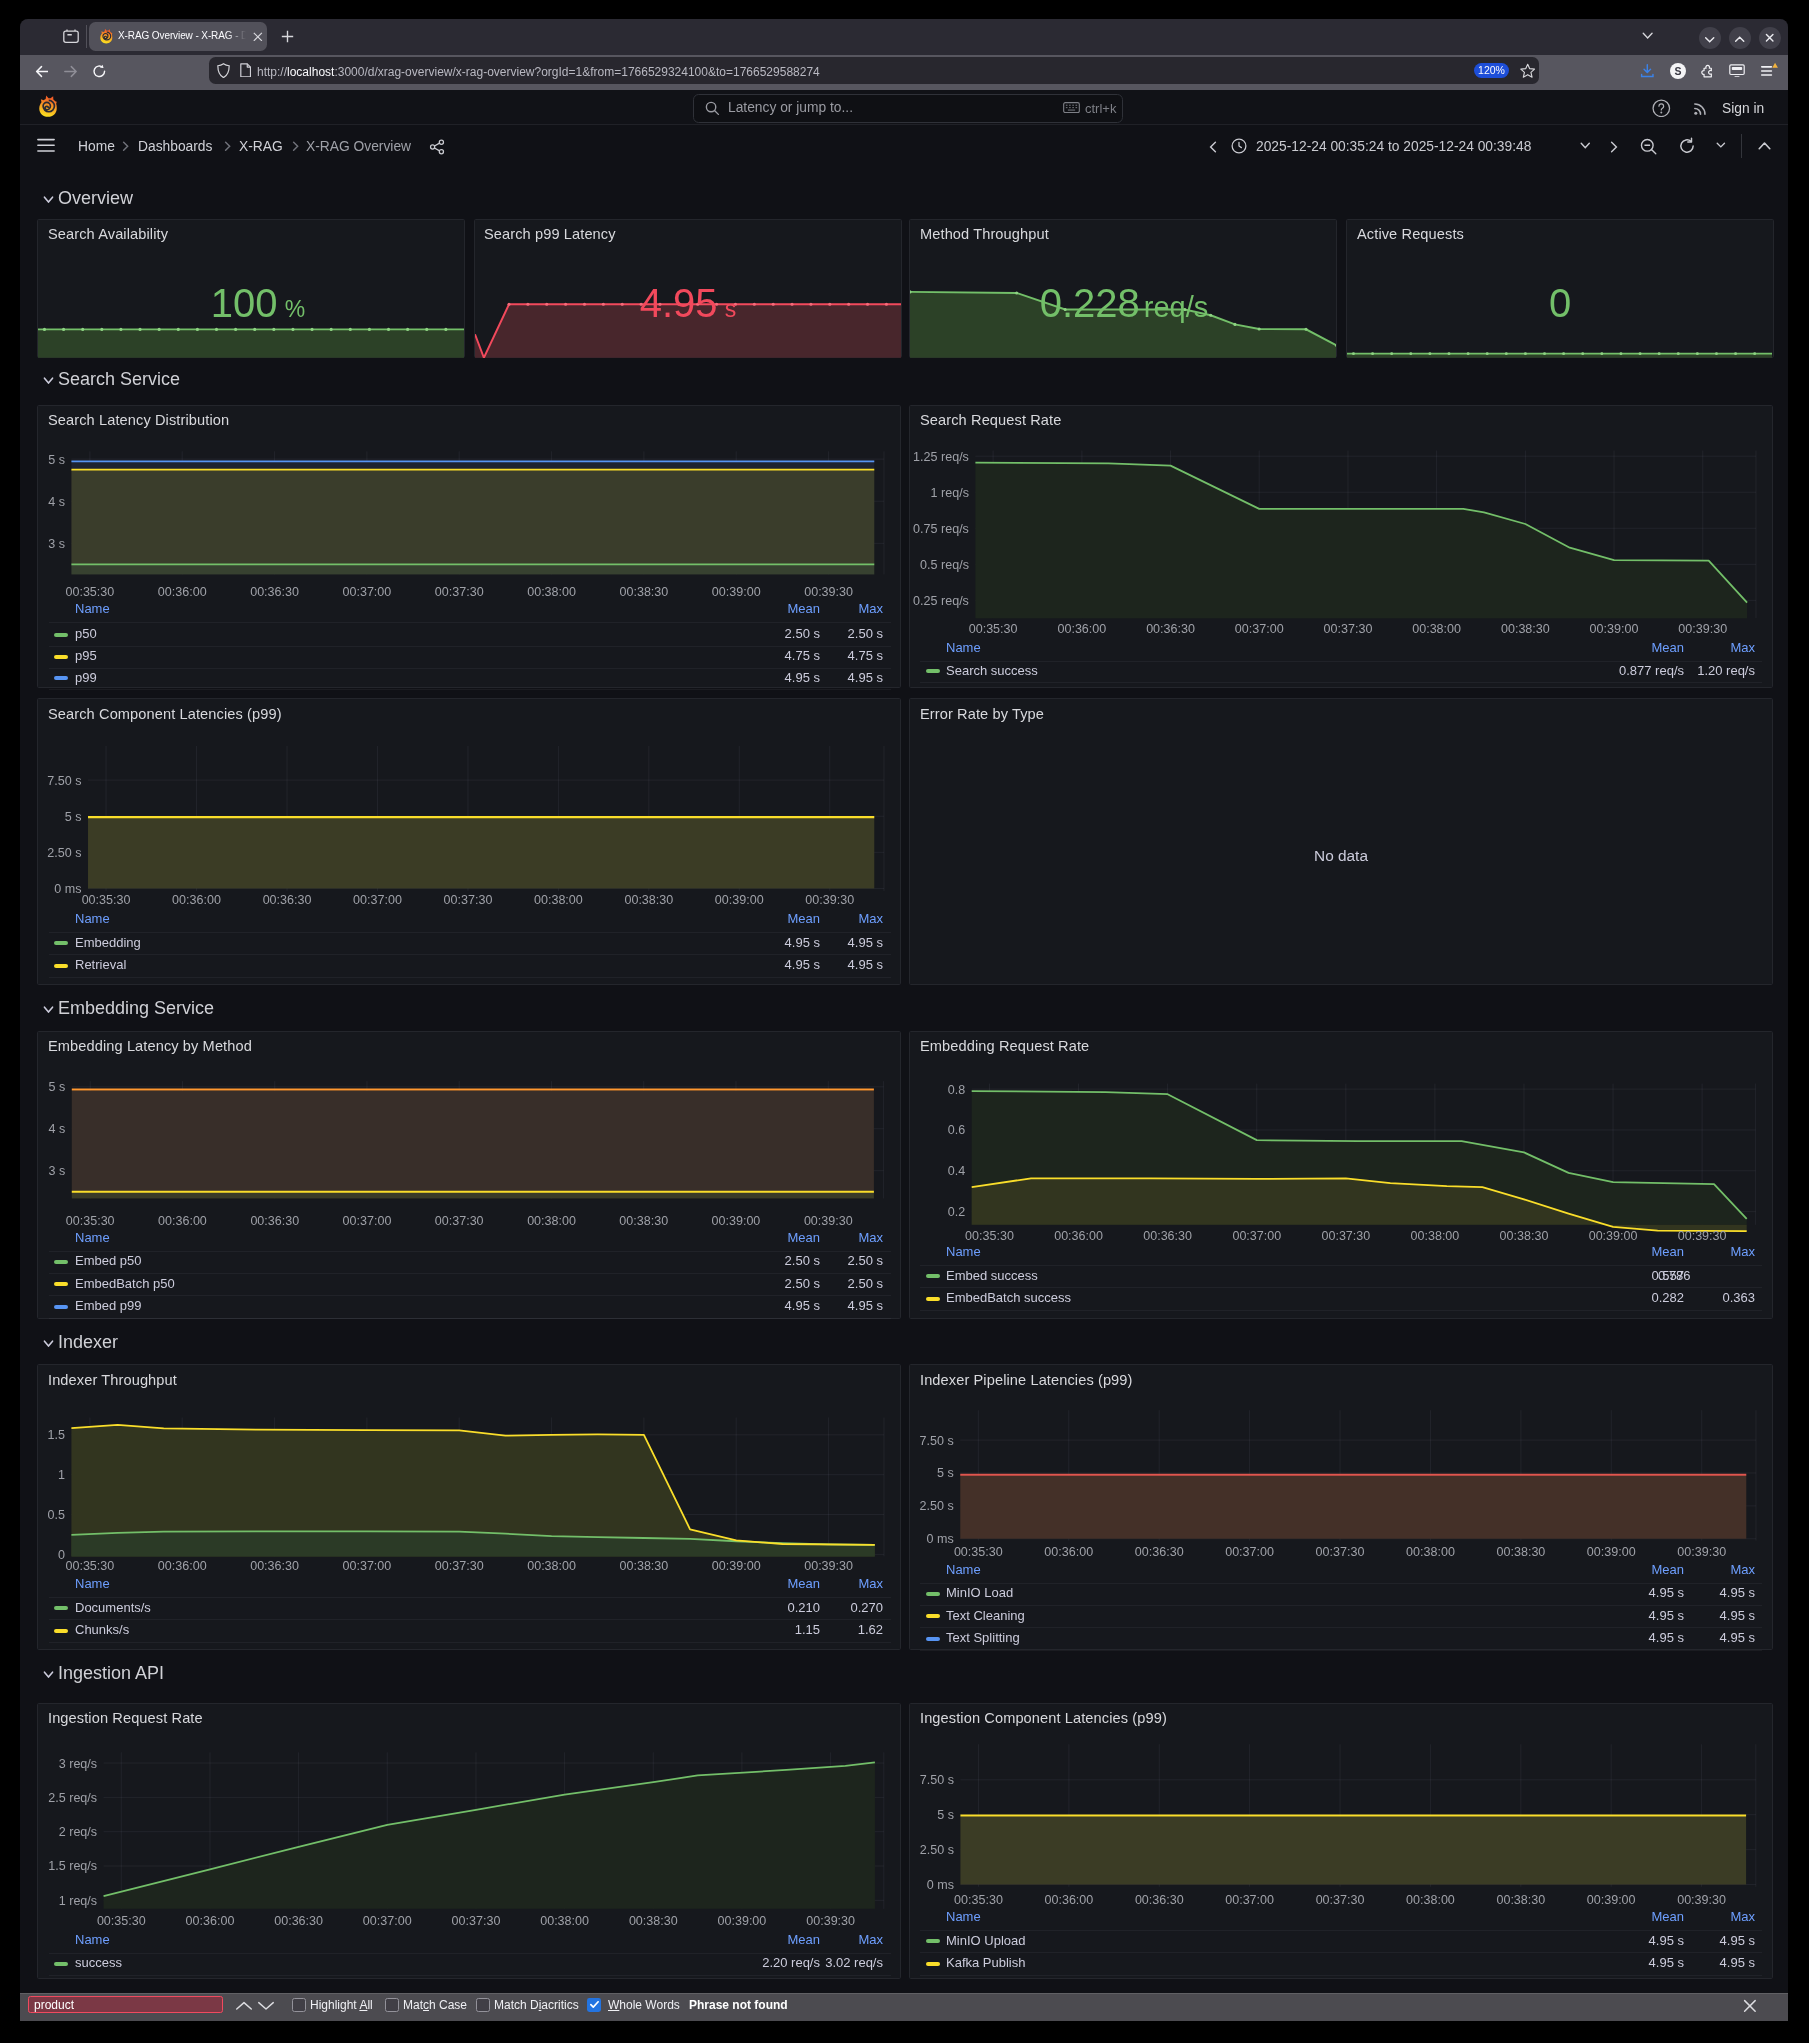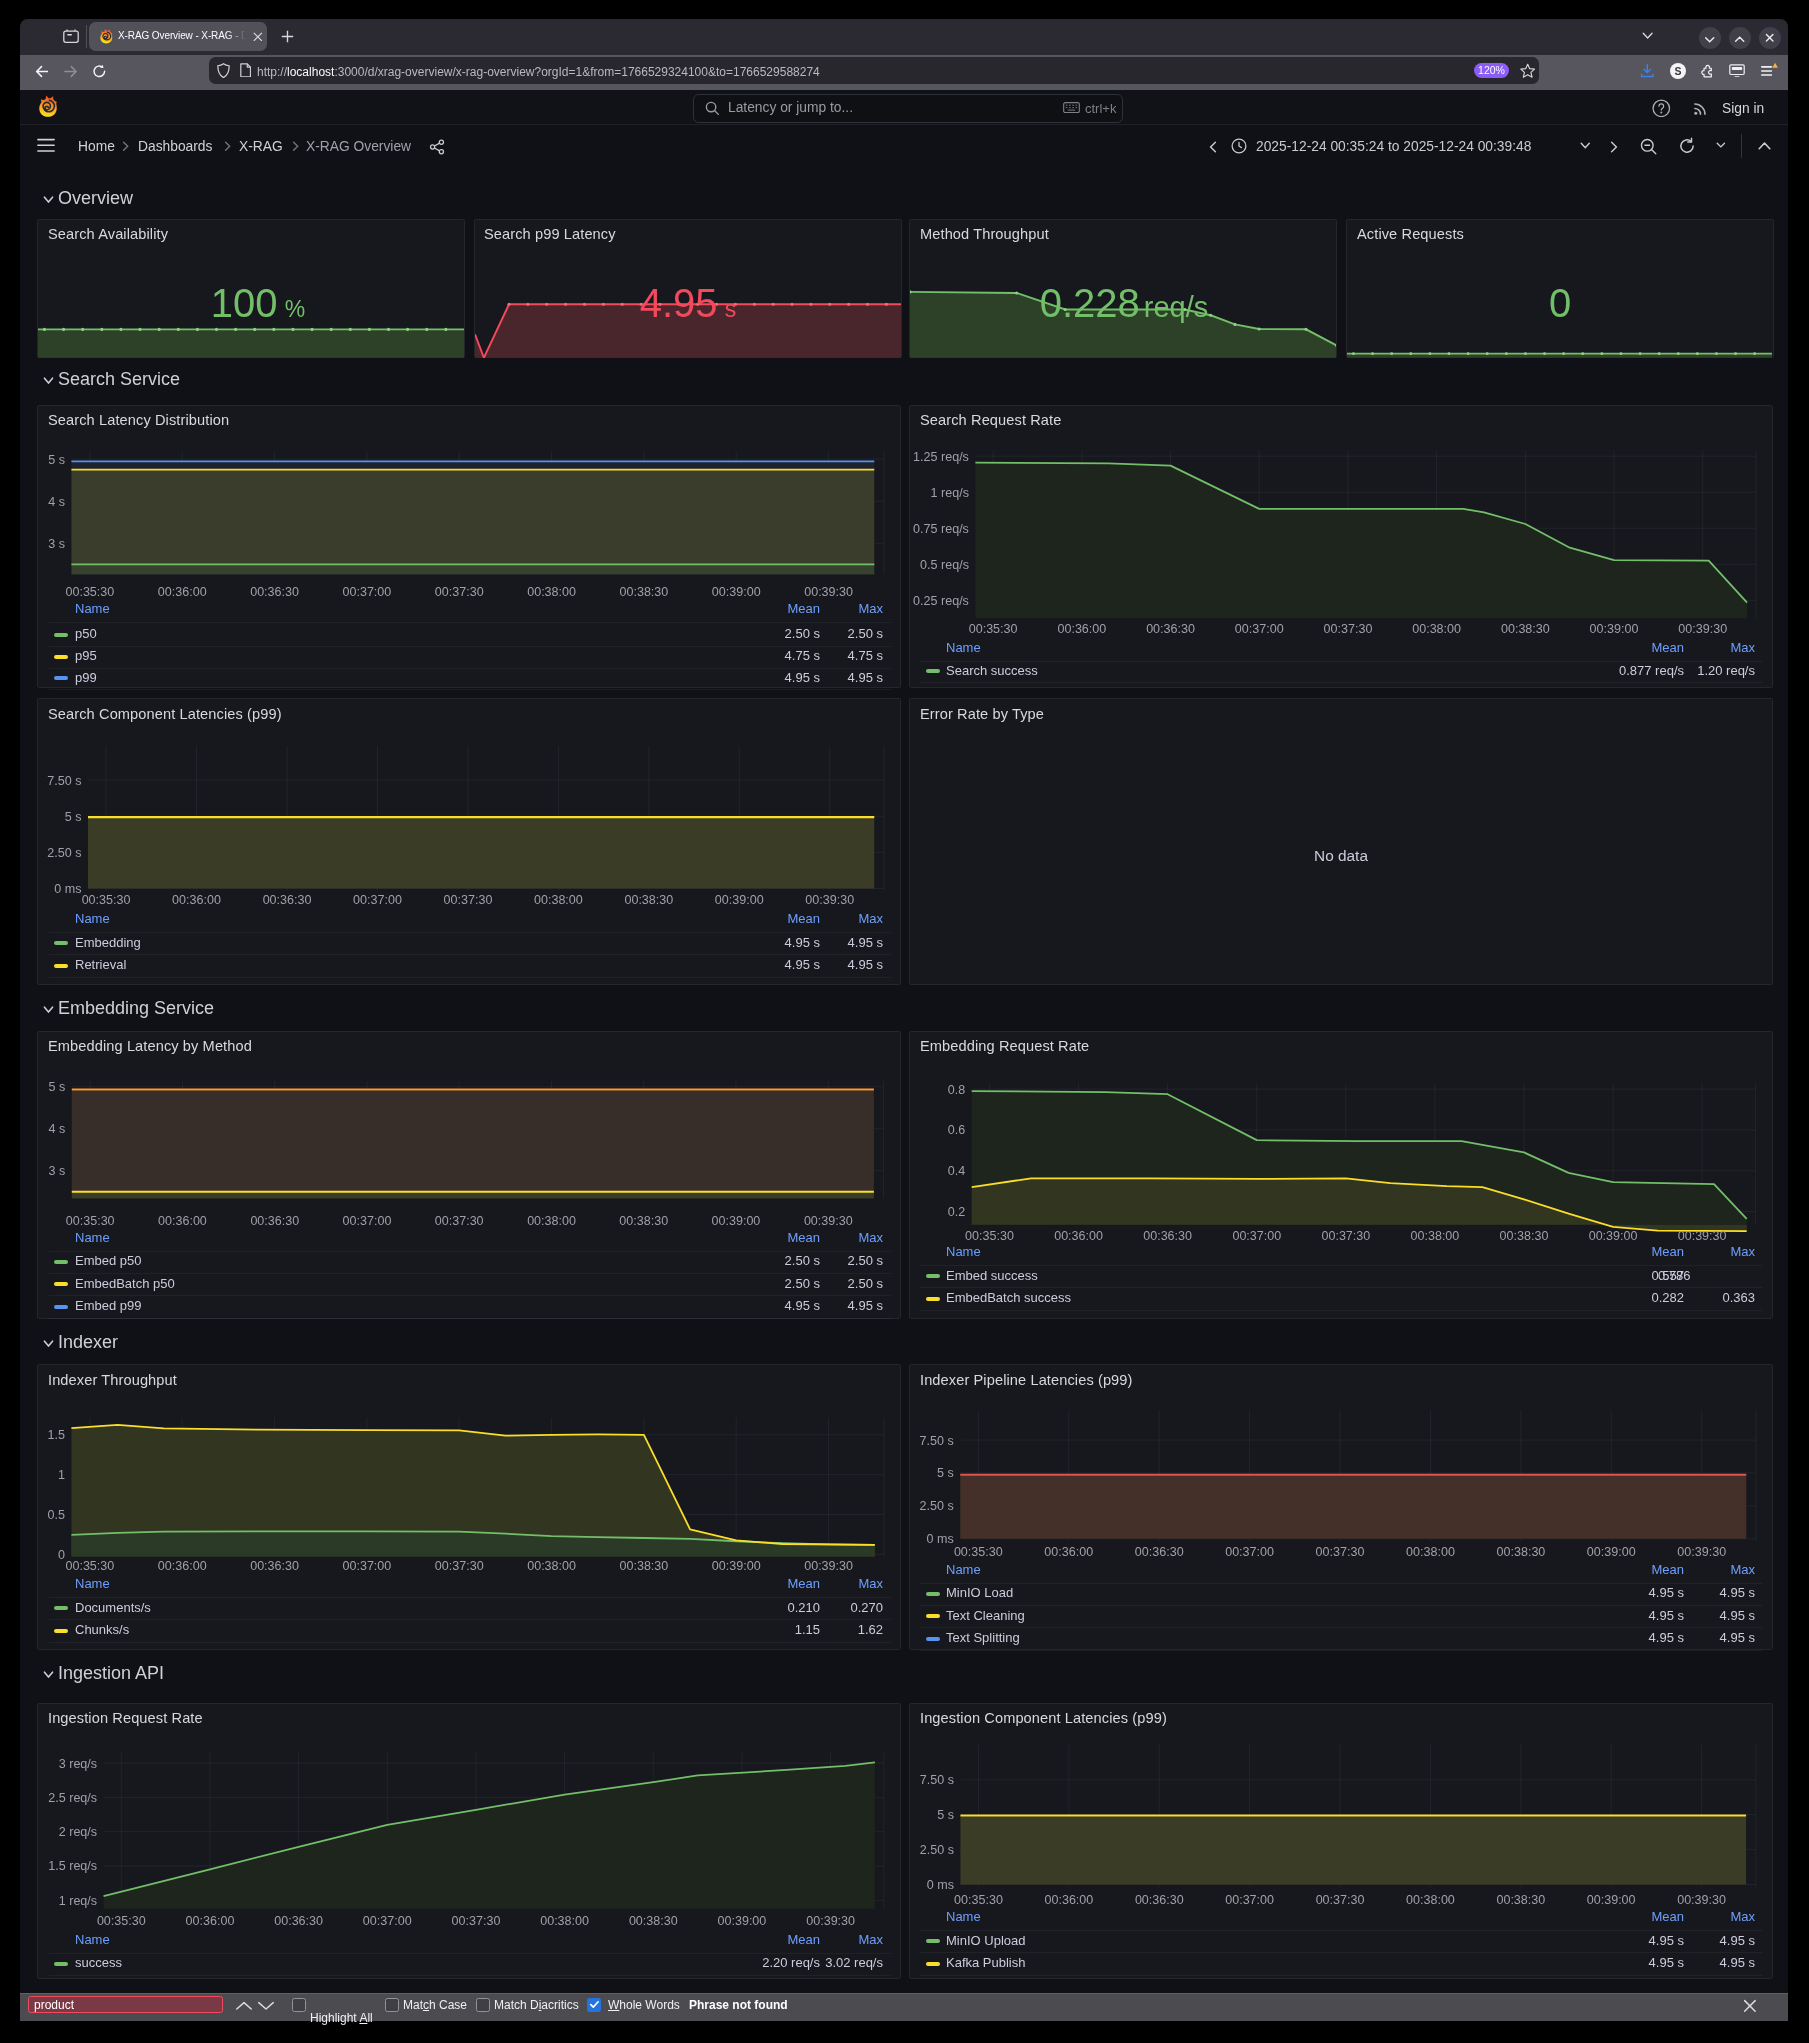--- a/index.html
+++ b/index.html
@@ -69,21 +69,21 @@
     </svg>
 <div class="abs" style="left:189px;top:38px;width:1330px;height:27.5px;background:#28272e;border-radius:6.5px;"></div>
 <svg class="ch" style="left:197px;top:44px" width="13" height="15.4" viewBox="0 0 16 19">
       <path d="M8 1 C10.5 2.8 13 3.3 15 3.4 C15 9 14.5 14.5 8 18 C1.5 14.5 1 9 1 3.4 C3 3.3 5.5 2.8 8 1 Z" fill="none" stroke="#d3d3d8" stroke-width="1.5"></path>
     </svg>
 <svg class="ch" style="left:220px;top:44px" width="11.3" height="14.6" viewBox="0 0 14 18">
       <path d="M1 1 H9 L13 5 V17 H1 Z" fill="none" stroke="#cfcfd6" stroke-width="1.5" stroke-linejoin="round"></path>
       <path d="M9 1 V5 H13" fill="none" stroke="#cfcfd6" stroke-width="1.5" stroke-linejoin="round"></path>
     </svg>
 <div class="abs" style="left:237px;top:46px;font-size:12px;color:#b9b9c2;white-space:nowrap;">http://<span style="color:#fbfbfe">localhost</span>:3000/d/xrag-overview/x-rag-overview?orgId=1&amp;from=1766529324100&amp;to=1766529588274</div>
-<div class="abs" style="left:1454px;top:44px;width:35px;height:15.4px;background:#8b5cf6;border-radius:8px;color:#fbfbfe;font-size:10.5px;text-align:center;line-height:15.4px;">120%</div>
+<div class="abs" style="left:1454px;top:44px;width:35px;height:15.4px;background:#1d4ed8;border-radius:8px;color:#fbfbfe;font-size:10.5px;text-align:center;line-height:15.4px;">120%</div>
 <svg class="ch" style="left:1500px;top:44px" width="15.4" height="15.4" viewBox="0 0 19 19">
       <path d="M9.5 1.5 L12 7 L18 7.6 L13.5 11.6 L14.9 17.5 L9.5 14.4 L4.1 17.5 L5.5 11.6 L1 7.6 L7 7 Z" fill="none" stroke="#d7d7db" stroke-width="1.4" stroke-linejoin="round"></path>
     </svg>
 <svg class="ch" style="left:1620px;top:45px" width="14.6" height="14.6" viewBox="0 0 18 18">
       <path d="M9 1 V10 M5 6.5 L9 10.5 L13 6.5" fill="none" stroke="#3b82e8" stroke-width="1.8" stroke-linecap="round" stroke-linejoin="round"></path>
       <path d="M2 13 V15.5 H16 V13" fill="none" stroke="#3b82e8" stroke-width="1.8" stroke-linecap="round"></path>
     </svg>
 <div class="abs" style="left:1650px;top:44px;width:16px;height:16px;border-radius:50%;background:#f4f4f6;color:#3a3944;font-size:10.5px;font-weight:bold;text-align:center;line-height:16px;">S</div>
 <svg class="ch" style="left:1680px;top:44px" width="15.4" height="15.4" viewBox="0 0 19 19">
       <path d="M5 6.5 h2.5 a2.3 2.3 0 1 1 4 0 H14 v3 a2.3 2.3 0 1 0 0 4 v3.5 H5 v-3 a2.3 2.3 0 1 1 0-4.5 Z" fill="none" stroke="#f0f0f4" stroke-width="1.5" stroke-linejoin="round"></path>
@@ -750,21 +750,21 @@
 <div class="abs" style="left:27.5px;top:1996px;width:195px;height:17px;background:#7b3845;border:0.8px solid #f04a5f;border-radius:2.4px;box-sizing:border-box;"></div>
 <div class="abs" style="left:34px;top:1998px;font-size:12px;color:#fff;">product</div>
 <svg class="ch" style="left:235px;top:2001px" width="18" height="9.7" viewBox="0 0 22 12">
     <path d="M2 10 L11 2 L20 10" fill="none" stroke="#dcdce0" stroke-width="1.8" stroke-linecap="round" stroke-linejoin="round"></path>
   </svg>
 <svg class="ch" style="left:257px;top:2001px" width="18" height="9.7" viewBox="0 0 22 12">
     <path d="M2 2 L11 10 L20 2" fill="none" stroke="#dcdce0" stroke-width="1.8" stroke-linecap="round" stroke-linejoin="round"></path>
   </svg>
 <div class="abs" style="left:292px;top:1998px;width:13.8px;height:13.8px;background:#413f46;border:0.8px solid #93929a;border-radius:2.4px;box-sizing:border-box;"></div>
 
-<div class="abs" style="left:310px;top:1998px;font-size:12px;color:#f0f0f4;margin-top:13px;">Highlight <span style="text-decoration:underline">A</span>ll</div>
+<div class="abs" style="left:310px;top:1998px;font-size:12px;color:#f0f0f4;">Highlight <span style="text-decoration:underline">A</span>ll</div>
 <div class="abs" style="left:385px;top:1998px;width:13.8px;height:13.8px;background:#413f46;border:0.8px solid #93929a;border-radius:2.4px;box-sizing:border-box;"></div>
 <div class="abs" style="left:403px;top:1998px;font-size:12px;color:#f0f0f4;">Mat<span style="text-decoration:underline">c</span>h Case</div>
 <div class="abs" style="left:476px;top:1998px;width:13.8px;height:13.8px;background:#413f46;border:0.8px solid #93929a;border-radius:2.4px;box-sizing:border-box;"></div>
 <div class="abs" style="left:494px;top:1998px;font-size:12px;color:#f0f0f4;">Match D<span style="text-decoration:underline">i</span>acritics</div>
 <div class="abs" style="left:587px;top:1998px;width:13.8px;height:13.8px;background:#2374e1;border-radius:2.4px;"></div>
 <svg class="ch" style="left:590px;top:2001px" width="9" height="7.3" viewBox="0 0 11 9">
     <path d="M1 4.5 L4 7.5 L10 1" fill="none" stroke="#fff" stroke-width="2" stroke-linecap="round" stroke-linejoin="round"></path>
   </svg>
 <div class="abs" style="left:608px;top:1998px;font-size:12px;color:#f0f0f4;"><span style="text-decoration:underline">W</span>hole Words</div>
 <div class="abs" style="left:689px;top:1998px;font-size:12px;font-weight:bold;color:#fff;">Phrase not found</div>

